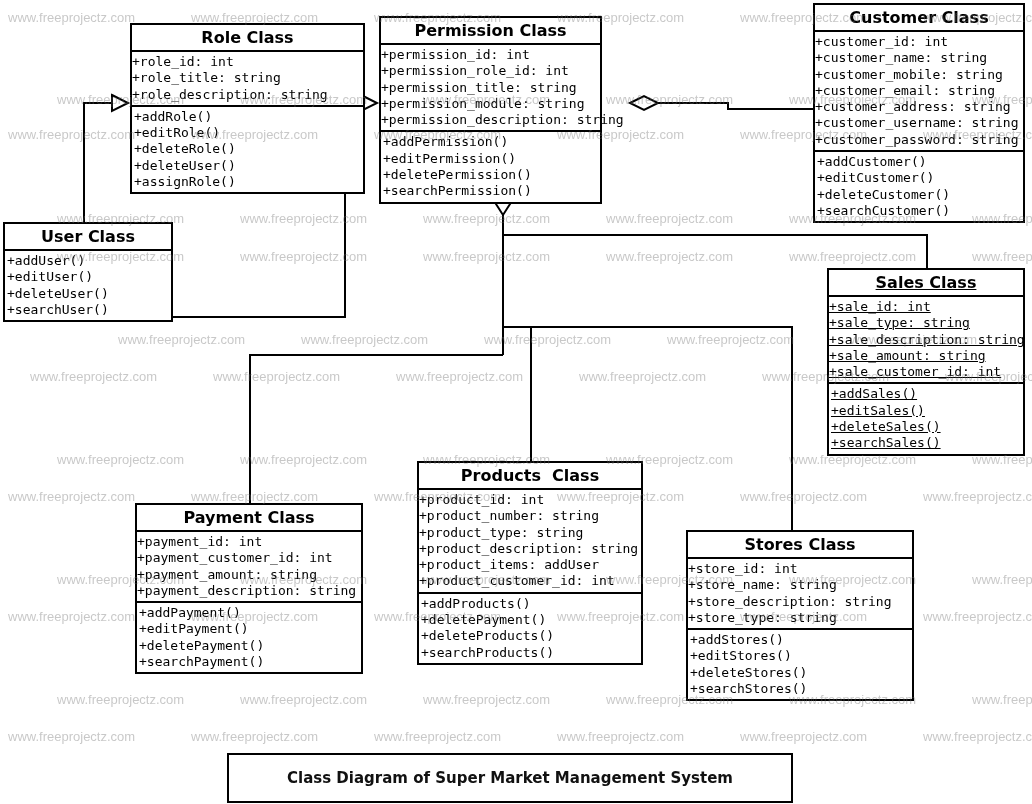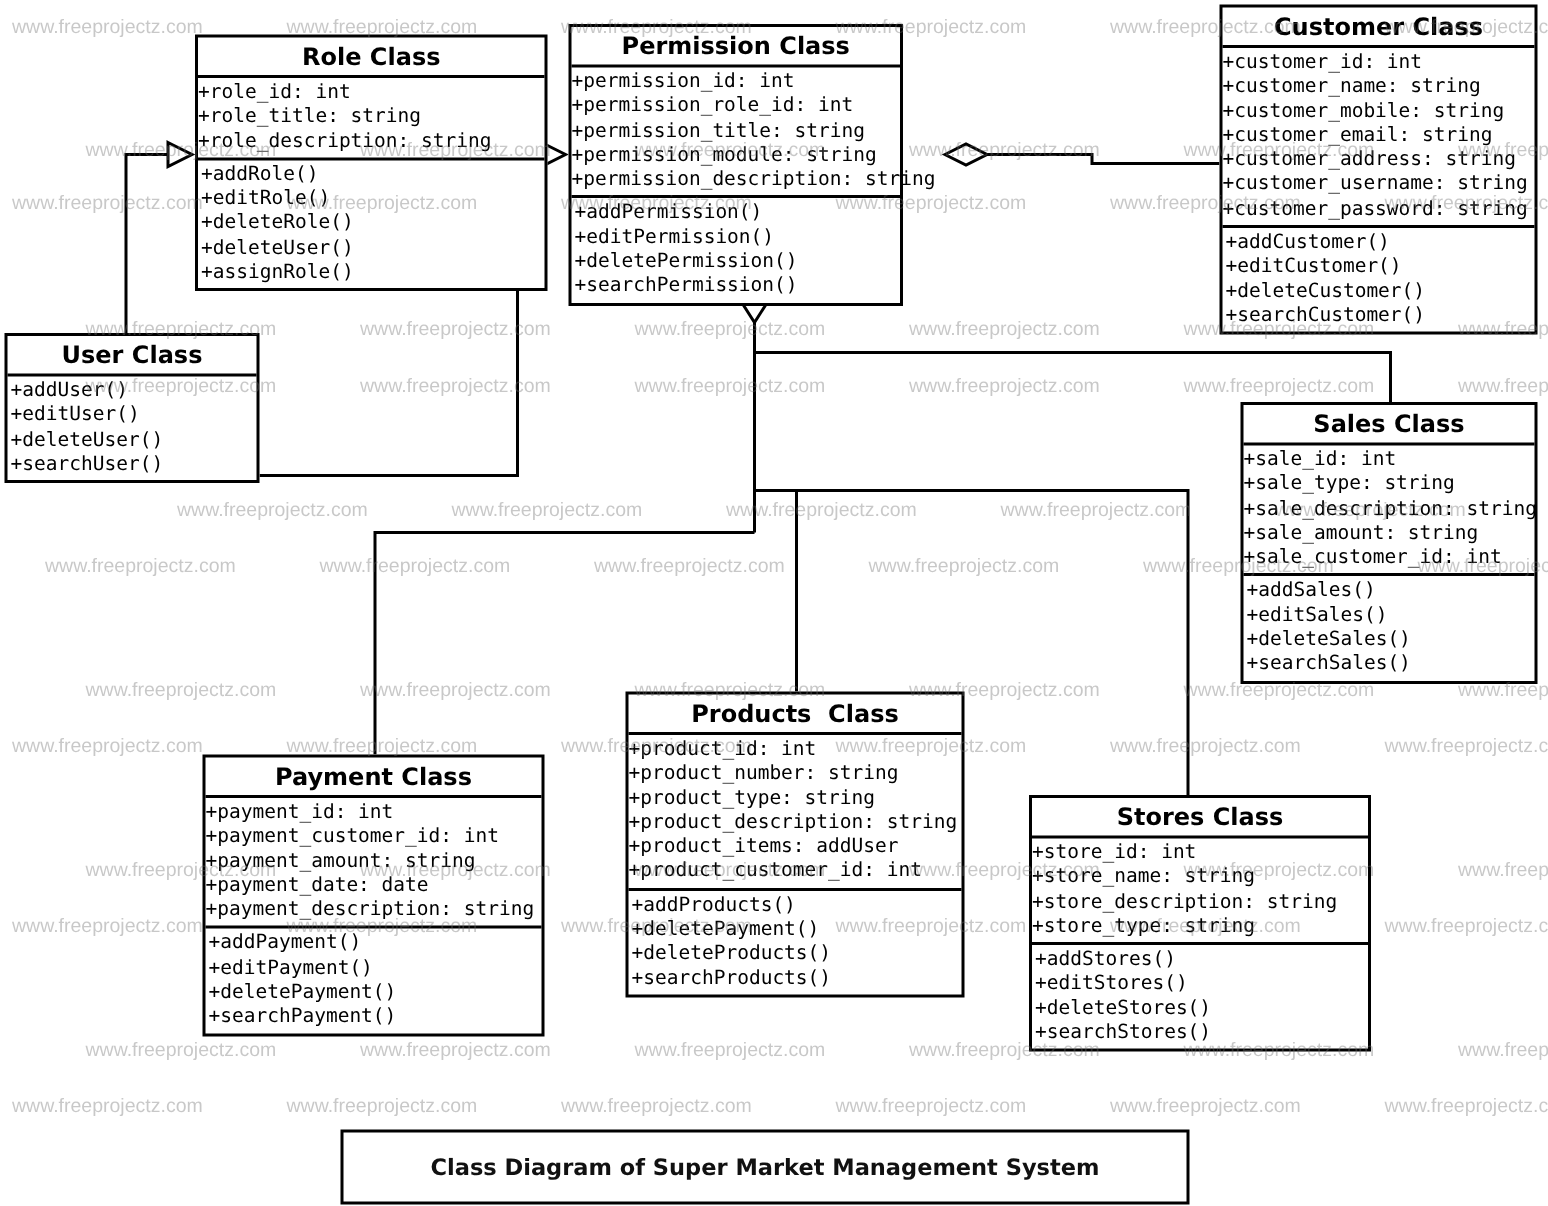--- a/index.html
+++ b/index.html
@@ -103,21 +103,21 @@
   <div class="uml-box" style="left:3px;top:222px;width:170px;">
     <div class="uml-title">User Class</div>
     <div class="uml-methods">
         <div class="member">+addUser()</div>
         <div class="member">+editUser()</div>
         <div class="member">+deleteUser()</div>
         <div class="member">+searchUser()</div>
       </div>
   </div>
 
-  <div class="uml-box" style="left:827px;top:268px;width:198px;">
+  <div class="uml-box" style="left:827px;top:268px;width:198px;text-decoration:underline;">
     <div class="uml-title">Sales Class</div>
     <div class="uml-attrs">
         <div class="member">+sale_id: int</div>
         <div class="member">+sale_type: string</div>
         <div class="member">+sale_description: string</div>
         <div class="member">+sale_amount: string</div>
         <div class="member">+sale_customer_id: int</div>
       </div>
     <div class="uml-methods">
         <div class="member">+addSales()</div>
@@ -144,21 +144,20 @@
         <div class="member">+searchProducts()</div>
       </div>
   </div>
 
   <div class="uml-box" style="left:135px;top:503px;width:228px;">
     <div class="uml-title">Payment Class</div>
     <div class="uml-attrs">
         <div class="member">+payment_id: int</div>
         <div class="member">+payment_customer_id: int</div>
         <div class="member">+payment_amount: string</div>
-        <div class="member">+payment_date: date</div>
         <div class="member">+payment_description: string</div>
       </div>
     <div class="uml-methods">
         <div class="member">+addPayment()</div>
         <div class="member">+editPayment()</div>
         <div class="member">+deletePayment()</div>
         <div class="member">+searchPayment()</div>
       </div>
   </div>
 

